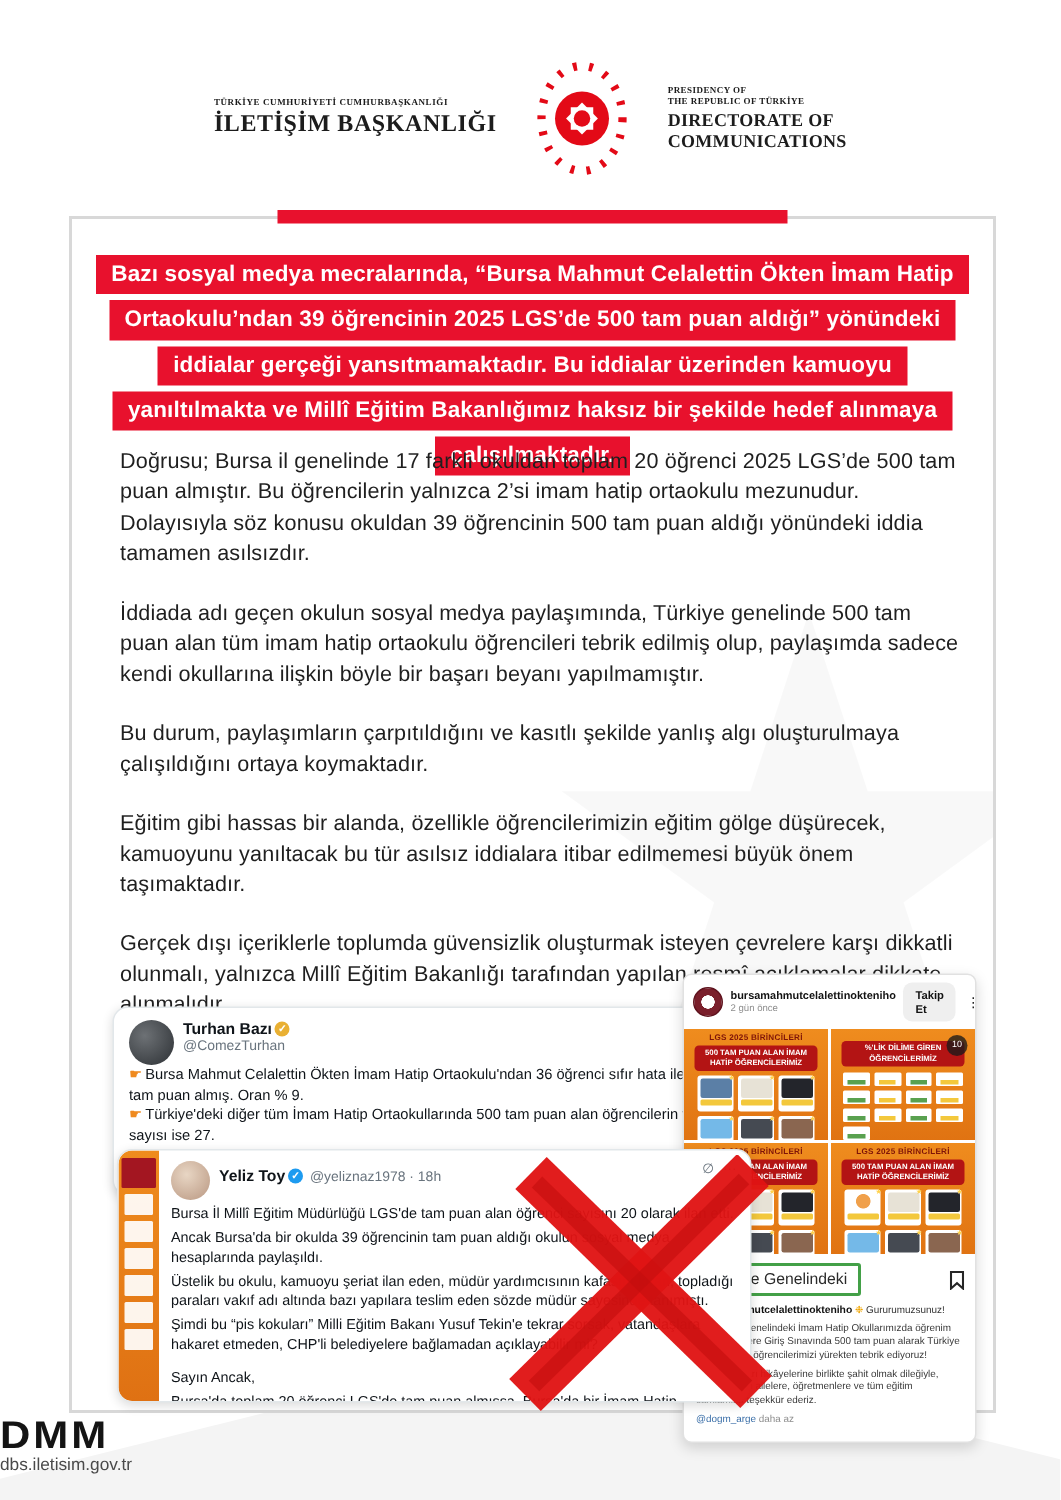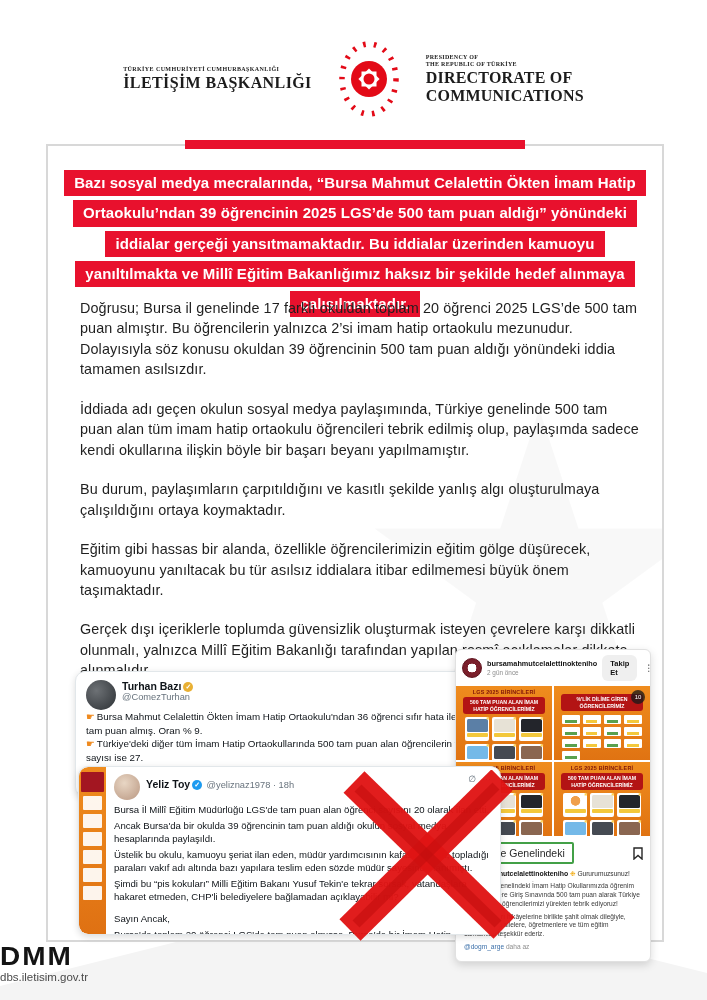--- a/index.html
+++ b/index.html
@@ -12,21 +12,21 @@
   .deco-r{right:-90px;top:935px;width:500px;height:130px;transform:rotate(14deg);}
 
   
   .header{position:absolute;left:0;right:0;top:40px;display:flex;justify-content:center;
           align-items:center;gap:26px;z-index:2;}
   .logo-left{text-align:left;font-family:"Liberation Serif",serif;color:#1c1c1c;}
   .ll1{font-size:6px;letter-spacing:.4px;font-weight:bold;}
   .ll2{font-size:16px;font-weight:bold;letter-spacing:.4px;margin-top:2px;}
   .logo-right{text-align:left;font-family:"Liberation Serif",serif;color:#1c1c1c;}
   .rl-small{font-size:6px;letter-spacing:.3px;font-weight:bold;line-height:1.25;}
-  .rl-big{font-size:16px;font-weight:bold;letter-spacing:.2px;line-height:1.05;margin-top:1px;}
+  .rl-big{font-size:12px;font-weight:bold;letter-spacing:.2px;line-height:1.05;margin-top:1px;}
 
   
   .card{position:absolute;left:46px;top:144px;width:614px;height:794px;background:#fff;
         border:2px solid #d8d8d8;z-index:1;overflow:visible;}
   .card-clip{position:absolute;inset:0;overflow:hidden;}
   .card-accent{position:absolute;left:137px;top:-6px;width:340px;height:9px;background:#E8112D;z-index:3;}
   .watermark{position:absolute;right:-70px;top:210px;font-size:430px;line-height:1;
              color:rgba(0,0,0,0.028);z-index:0;}
 
   .headline{position:absolute;left:0;right:0;top:22px;text-align:center;z-index:2;}

